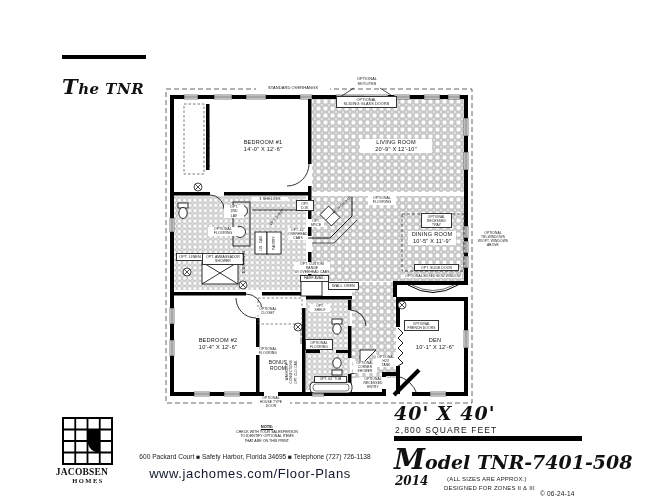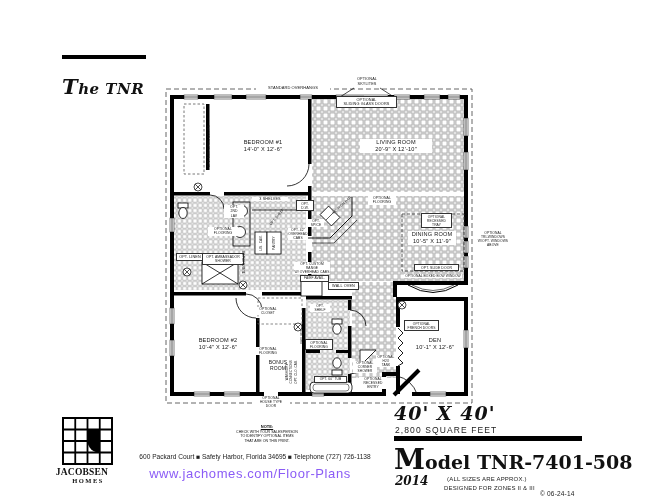--- a/index.html
+++ b/index.html
@@ -15,28 +15,28 @@
   .title{position:absolute;left:62px;top:55px;width:84px;
          font-family:"DejaVu Serif",serif;font-weight:bold;font-style:italic;
          font-size:15px;border-top:4.5px solid #000;padding-top:15px;
          letter-spacing:.5px;white-space:nowrap;}
   .title::first-letter{font-size:21px;}
   .size40{position:absolute;left:394px;top:402px;font-family:"DejaVu Serif",serif;
           font-weight:bold;font-style:italic;font-size:19px;letter-spacing:1px;}
   .sqft{position:absolute;left:395px;top:425px;font-size:8.5px;letter-spacing:1.1px;color:#222;}
   .rule{position:absolute;left:394px;top:436px;width:188px;height:5px;background:#000;}
   .model{position:absolute;left:394px;top:443px;width:200px;
-         font-family:"DejaVu Serif",serif;font-weight:bold;font-size:19px;
+         font-family:"DejaVu Serif",serif;font-weight:bold;font-style:italic;font-size:19px;
          white-space:nowrap;}
   .model::first-letter{font-size:28px;}
   .year{position:absolute;left:395px;top:474px;font-family:"DejaVu Serif",serif;
         font-weight:bold;font-style:italic;font-size:12px;}
   .fineprint{position:absolute;font-size:6px;color:#222;letter-spacing:.2px;}
   .website{position:absolute;left:148px;top:466px;width:204px;text-align:center;
-           font-size:13px;color:#8b5cf6;letter-spacing:.6px;word-spacing:2px;}
+           font-size:13px;color:#0f172a;letter-spacing:.6px;word-spacing:2px;}
   .address{position:absolute;left:124px;top:453px;width:262px;text-align:center;
            font-size:6.6px;color:#222;}
   .jac{position:absolute;left:52px;top:467px;width:60px;text-align:center;
        font-family:"Liberation Serif",serif;font-weight:bold;font-size:9.5px;letter-spacing:.2px;}
   .homes{position:absolute;left:58px;top:476.5px;width:60px;text-align:center;
          font-family:"Liberation Serif",serif;font-weight:bold;font-size:6.5px;letter-spacing:1.5px;}
   .note-t{position:absolute;left:236px;top:424px;width:62px;text-align:center;
           font-size:4px;text-decoration:underline;font-weight:bold;}
   .note-b{position:absolute;left:222px;top:429.5px;width:90px;text-align:center;
           font-size:3.6px;line-height:1.35;white-space:pre-line;}

